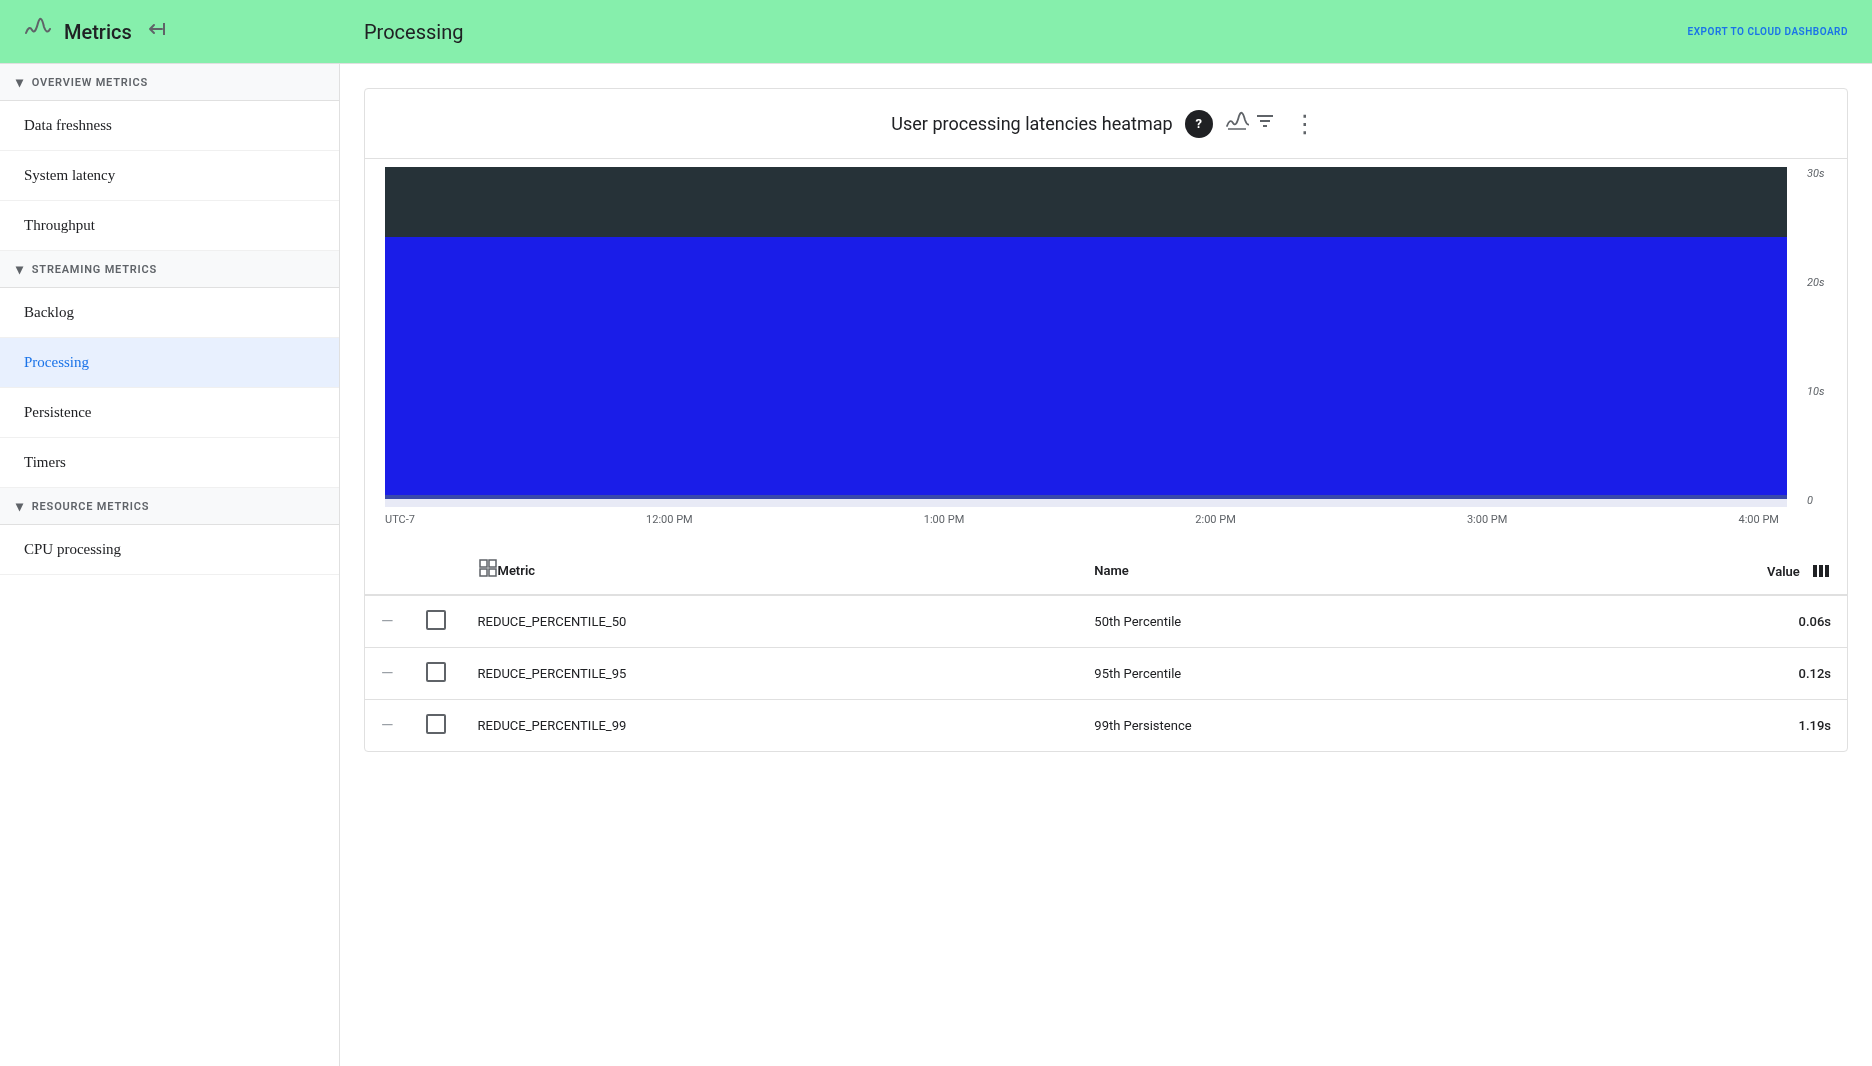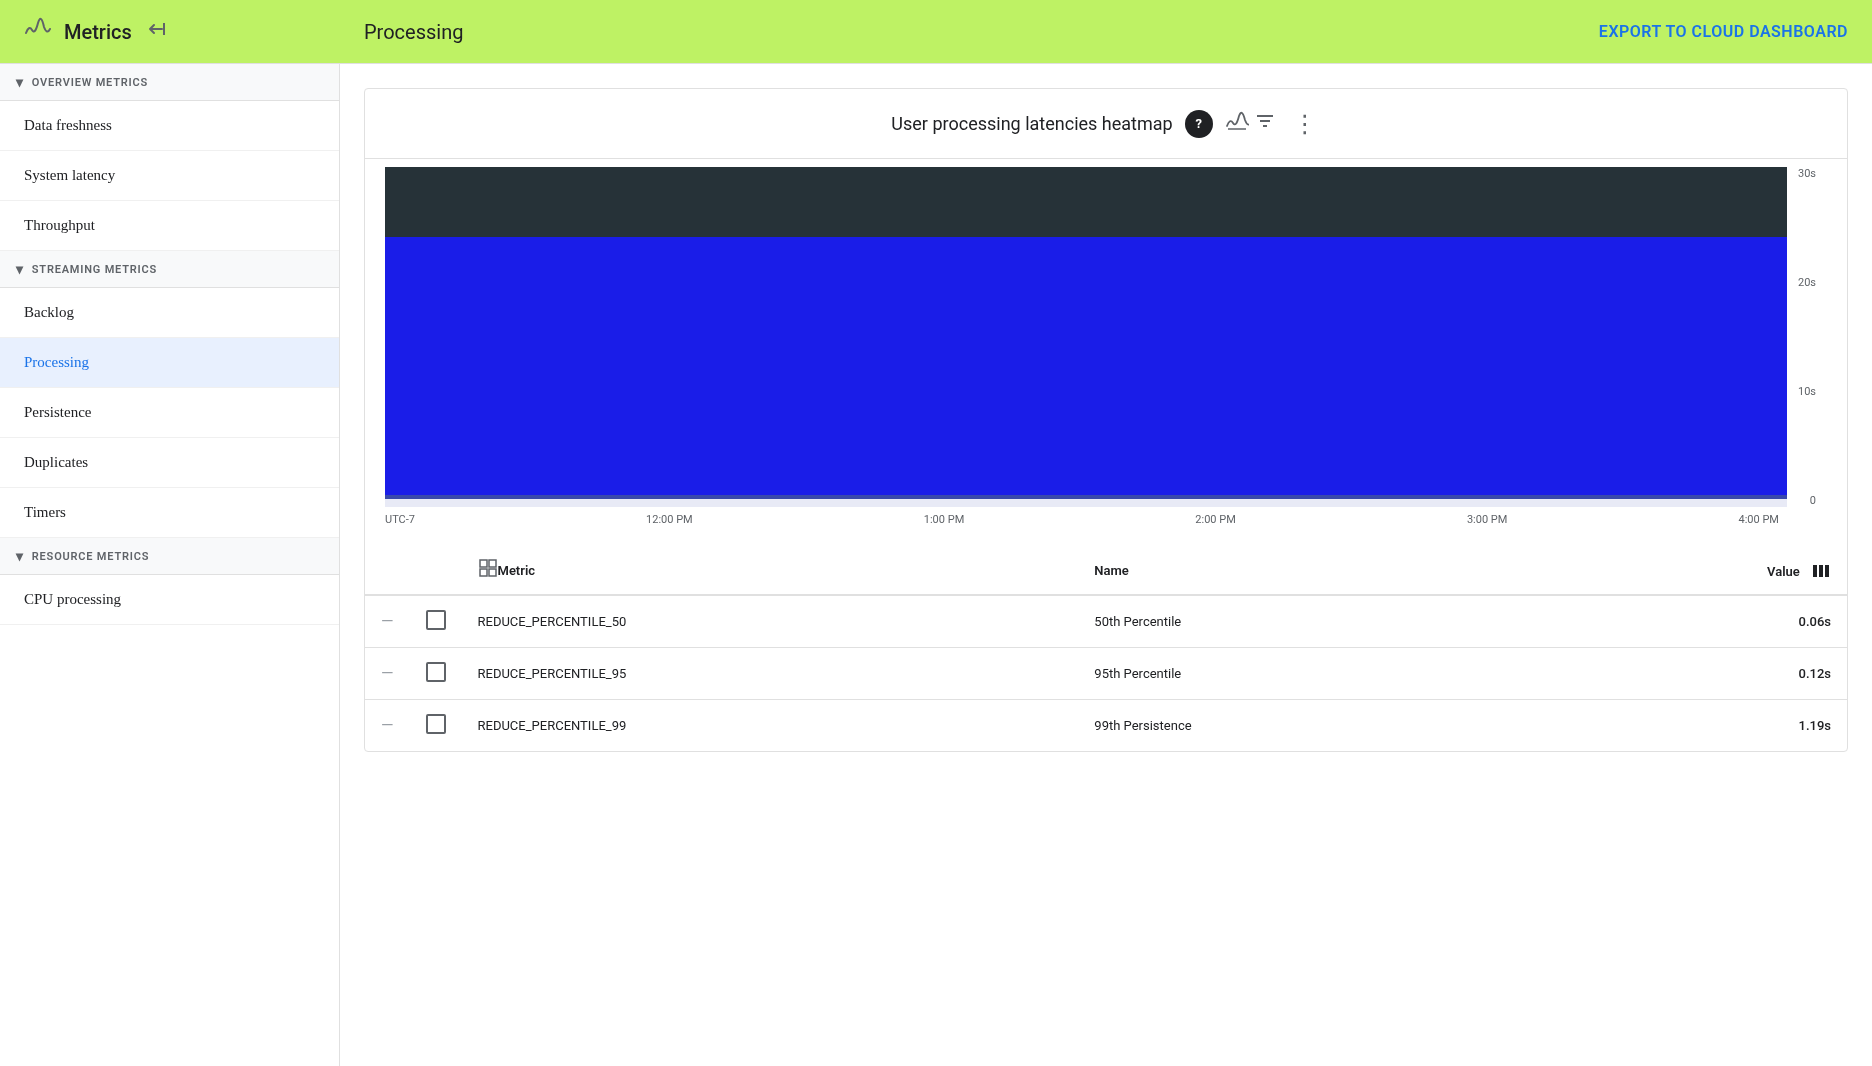--- a/index.html
+++ b/index.html
@@ -2,28 +2,28 @@
 <html><head>
   <meta charset="utf-8">
   <style>
     * { box-sizing: border-box; margin: 0; padding: 0; }
     body { font-family: 'Google Sans', Roboto, Arial, sans-serif; background: #fff; display: flex; flex-direction: column; height: 100vh; overflow: hidden; }
 
     
     .header {
       display: flex; align-items: center; justify-content: space-between;
       padding: 0 24px; height: 64px; border-bottom: 1px solid #e0e0e0;
-      background: #bef264; flex-shrink: 0;
+      background: #86efac; flex-shrink: 0;
     }
     .header-left { display: flex; align-items: center; gap: 12px; }
     .header-logo { color: #5f6368; font-size: 22px; }
     .header-title { font-size: 20px; font-weight: 500; color: #202124; }
     .header-collapse { color: #5f6368; cursor: pointer; font-size: 20px; }
     .header-page-title { font-size: 20px; font-weight: 400; color: #202124; }
-    .header-export { color: #1a73e8; font-size: 16px; font-weight: 600; cursor: pointer; letter-spacing: 0.5px; text-transform: uppercase; }
+    .header-export { color: #1a73e8; font-size: 10px; font-weight: 600; cursor: pointer; letter-spacing: 0.5px; text-transform: uppercase; }
 
     
     .main { display: flex; flex: 1; overflow: hidden; }
 
     
     .sidebar {
       width: 340px; flex-shrink: 0; overflow-y: auto; border-right: 1px solid #e0e0e0;
       background: #fff;
     }
     .sidebar-section-header {
@@ -71,22 +71,22 @@
     }
     .chart-wrapper {
       display: flex; align-items: stretch; margin-top: 8px;
     }
     .chart-area {
       flex: 1; position: relative; height: 340px;
     }
     .heatmap-svg { width: 100%; height: 100%; display: block; }
     .y-axis-labels {
       display: flex; flex-direction: column; justify-content: space-between;
-      padding: 0 11px; font-size: 11px; color: #5f6368;
-      height: 340px; text-align: right; width: 40px; flex-shrink: 0;
+      padding: 0 20px; font-size: 11px; color: #5f6368;
+      height: 340px; text-align: right; width: 40px; flex-shrink: 0; font-style: italic;
     }
     .x-axis {
       display: flex; justify-content: space-between;
       padding: 6px 0 0 0; font-size: 11px; color: #5f6368;
     }
 
     
     .metrics-table { width: 100%; border-collapse: collapse; }
     .metrics-table thead tr { border-bottom: 2px solid #e0e0e0; }
     .metrics-table th {
@@ -162,23 +162,20 @@
       <span>STREAMING METRICS</span>
     </div>
     <div class="sidebar-item">
       <span>Backlog</span>
     </div>
     <div class="sidebar-item active">
       <span>Processing</span>
     </div>
     <div class="sidebar-item">
       <span>Persistence</span>
-    </div>
-    <div class="sidebar-item">
-      <span>Duplicates</span>
     </div>
     <div class="sidebar-item">
       <span>Timers</span>
     </div>
 
     <div class="sidebar-section-header">
       <span class="chevron">▾</span>
       <span>RESOURCE METRICS</span>
     </div>
     <div class="sidebar-item">

